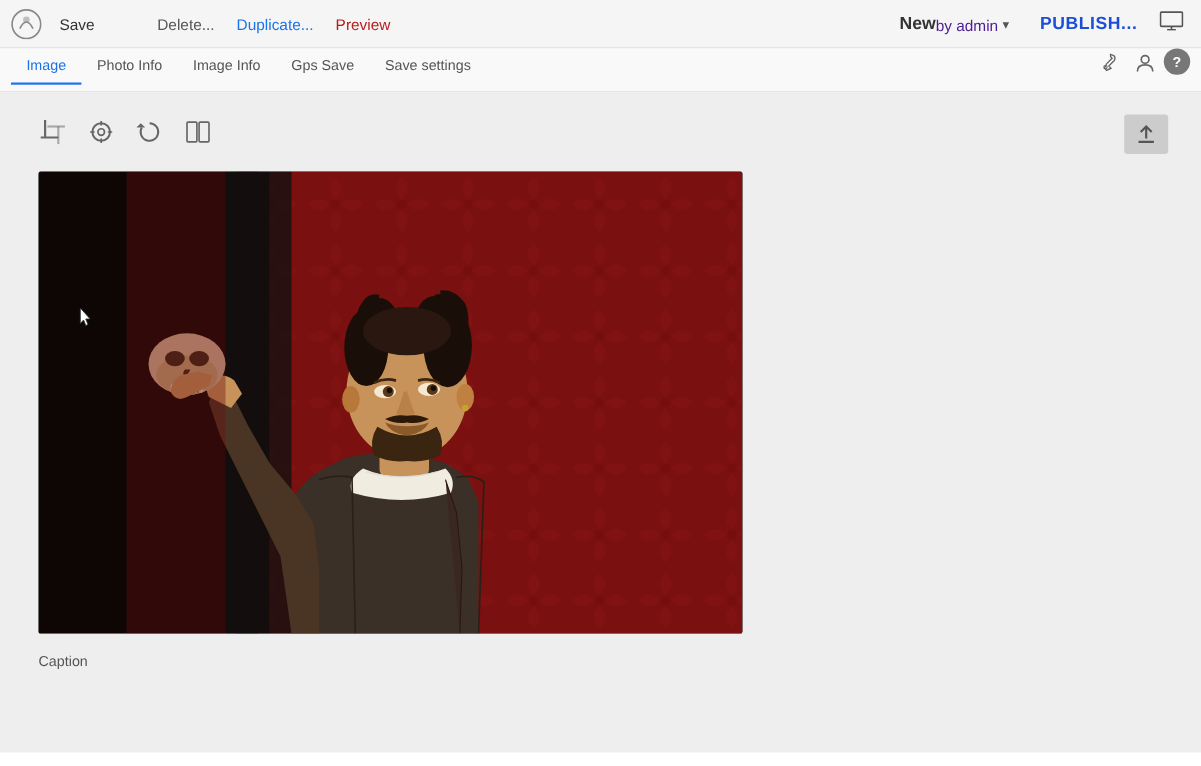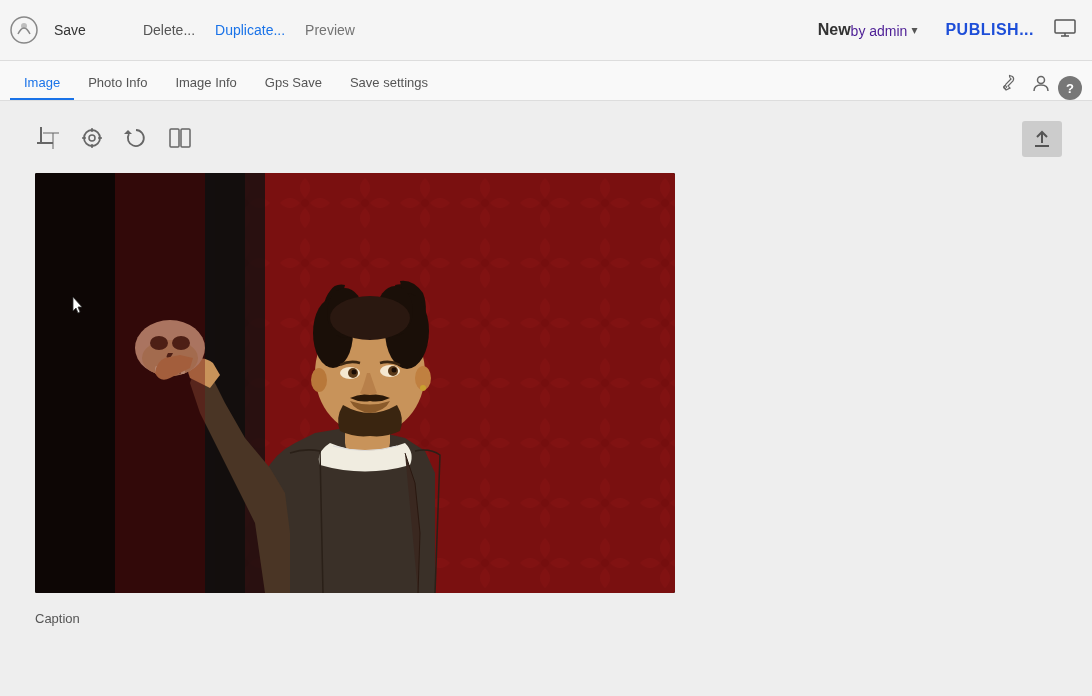--- a/index.html
+++ b/index.html
@@ -2,21 +2,21 @@
 <html><head>
   <meta charset="utf-8">
   <style>
     * { margin: 0; padding: 0; box-sizing: border-box; }
     body { font-family: Arial, sans-serif; background: #fff; width: 1092px; height: 696px; overflow: hidden; }
 
     
     .top-toolbar {
       display: flex;
       align-items: center;
-      height: 61px;
+      height: 44px;
       background: #f5f5f5;
       border-bottom: 1px solid #ddd;
       padding: 0 10px;
       gap: 4px;
     }
     .logo-icon {
       width: 28px;
       height: 28px;
       margin-right: 4px;
       flex-shrink: 0;
@@ -25,21 +25,21 @@
       background: none;
       border: none;
       cursor: pointer;
       font-size: 14px;
       color: #333;
       padding: 4px 8px;
       border-radius: 3px;
     }
     .toolbar-btn.delete { color: #555; margin-left: 37px; }
     .toolbar-btn.duplicate { color: #1a73e8; text-align: right; }
-    .toolbar-btn.preview { color: #737373; }
+    .toolbar-btn.preview { color: #b91c1c; }
     .toolbar-spacer { flex: 1; }
     .status-area {
       display: flex;
       align-items: flex-end;
       gap: 0;
       margin-right: 10px;
     }
     .status-new {
       font-weight: bold;
       color: #333;
@@ -69,21 +69,21 @@
       border: none;
       cursor: pointer;
       color: #555;
       font-size: 18px;
       padding: 4px 6px;
     }
 
     
     .tab-bar {
       display: flex;
-      align-items: flex-end;
+      align-items: flex-start;
       height: 40px;
       background: #f9f9f9;
       border-bottom: 1px solid #ddd;
       padding: 0 10px;
       gap: 0;
     }
     .tab {
       padding: 8px 14px;
       font-size: 13px;
       color: #555;

